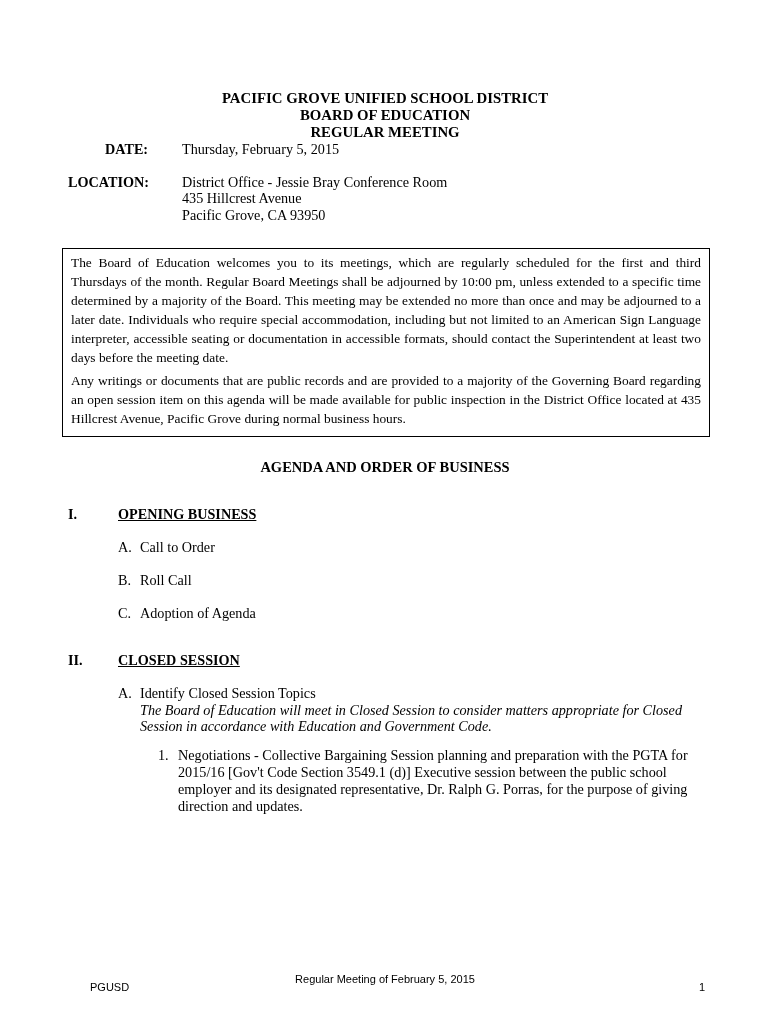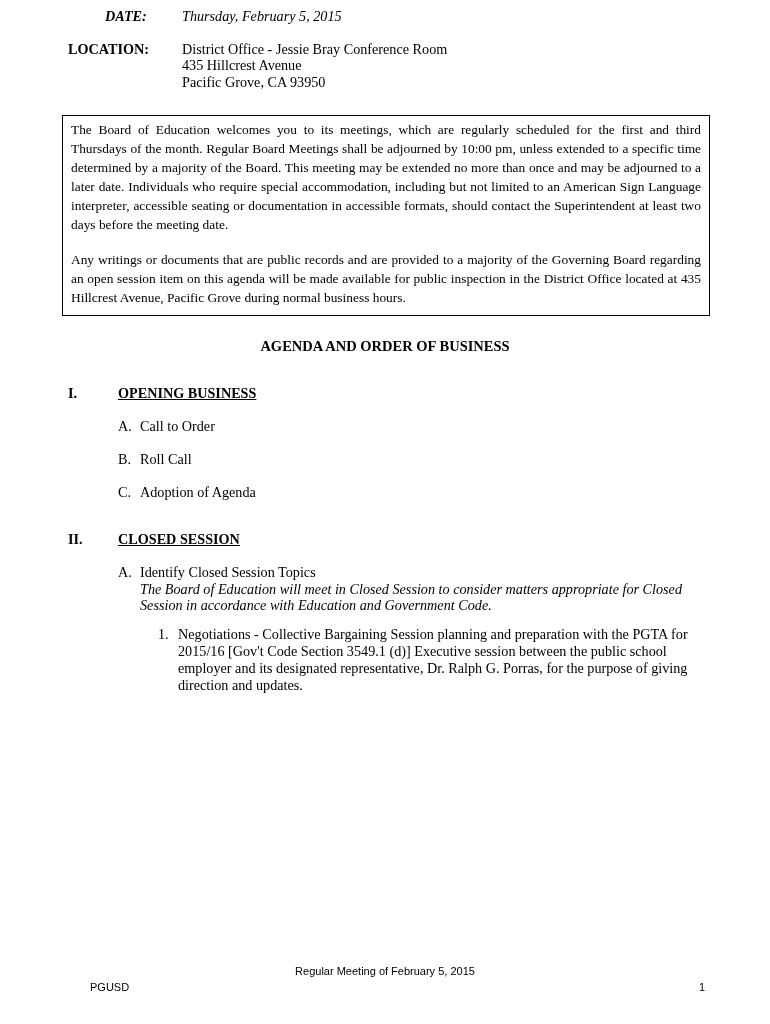--- a/index.html
+++ b/index.html
@@ -36,34 +36,34 @@
     text-decoration:underline;
   }
   .trustees-member { font-style:italic; }
   
   .info-row {
     display:flex;
     margin-left:68px;
     font-size:14.2px;
     line-height:16.6px;
   }
-  .info-row.first { margin-top:8px;font-style:italic; }
+  .info-row.first { margin-top:0; }
   .info-row.gap { margin-top:16px; }
   .info-label { width:114px; font-weight:bold; flex-shrink:0; }
   .info-label.indent { padding-left:37px; }
   
   .notice-box {
     margin:25px 60px 0 62px;
     border:1px solid #000;
     padding:4px 8px 8px 8px;
     font-size:13.4px;
     line-height:19px;
     text-align:justify;
   }
-  .notice-box p + p { margin-top:16px; }
+  .notice-box p + p { margin-top:4px; }
   
   .agenda-heading {
     margin-top:22px;
     text-align:center;
     font-weight:bold;
     font-size:14.5px;
   }
   .section-heading {
     display:flex;
     margin-left:68px;
@@ -94,28 +94,33 @@
   
   .footer {
     position:absolute;
     left:0; right:0;
     bottom:31px;
     font-family:"Liberation Sans", sans-serif;
     font-size:11px;
     line-height:12px;
   }
   .footer-left { position:absolute; left:90px; bottom:0; }
-  .footer-center { position:absolute; left:0; right:0; bottom:16px; text-align:center; }
+  .footer-center { position:absolute; left:0; right:0; bottom:8px; text-align:center; }
   .footer-right { position:absolute; right:65px; bottom:0; }
 </style>
 </head>
 <body>
 
 <div class="page">
 
+  <div class="title-block">
+    <div>PACIFIC GROVE UNIFIED SCHOOL DISTRICT</div>
+    <div>BOARD OF EDUCATION</div>
+    <div>REGULAR MEETING</div>
+  </div>
 
 
   <div class="info-row first">
     <div class="info-label indent">DATE:</div>
     <div>Thursday, February 5, 2015</div>
   </div>
 
 
   <div class="info-row gap">
     <div class="info-label">LOCATION:</div>

